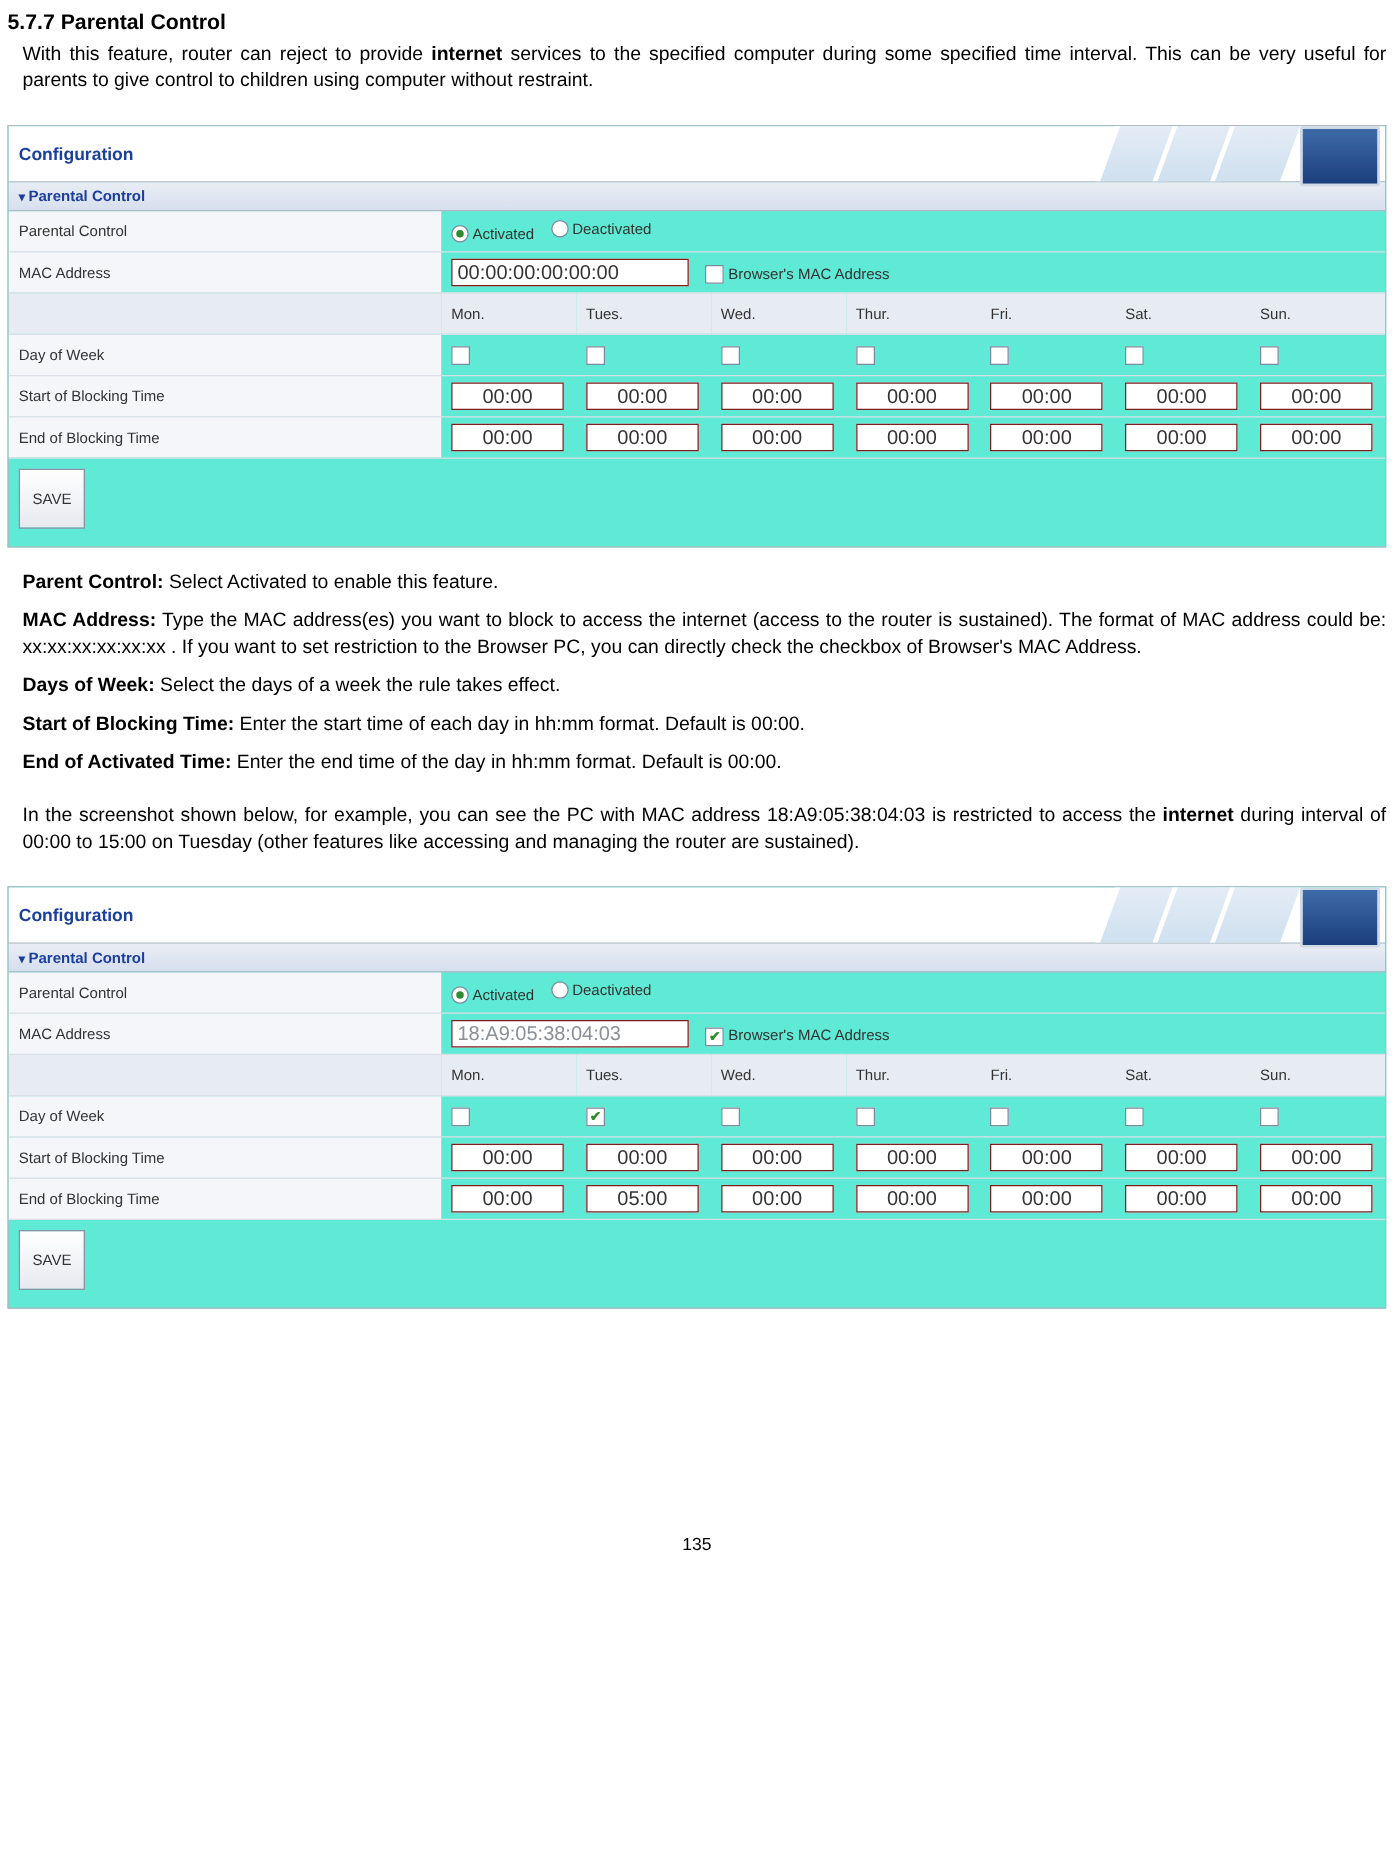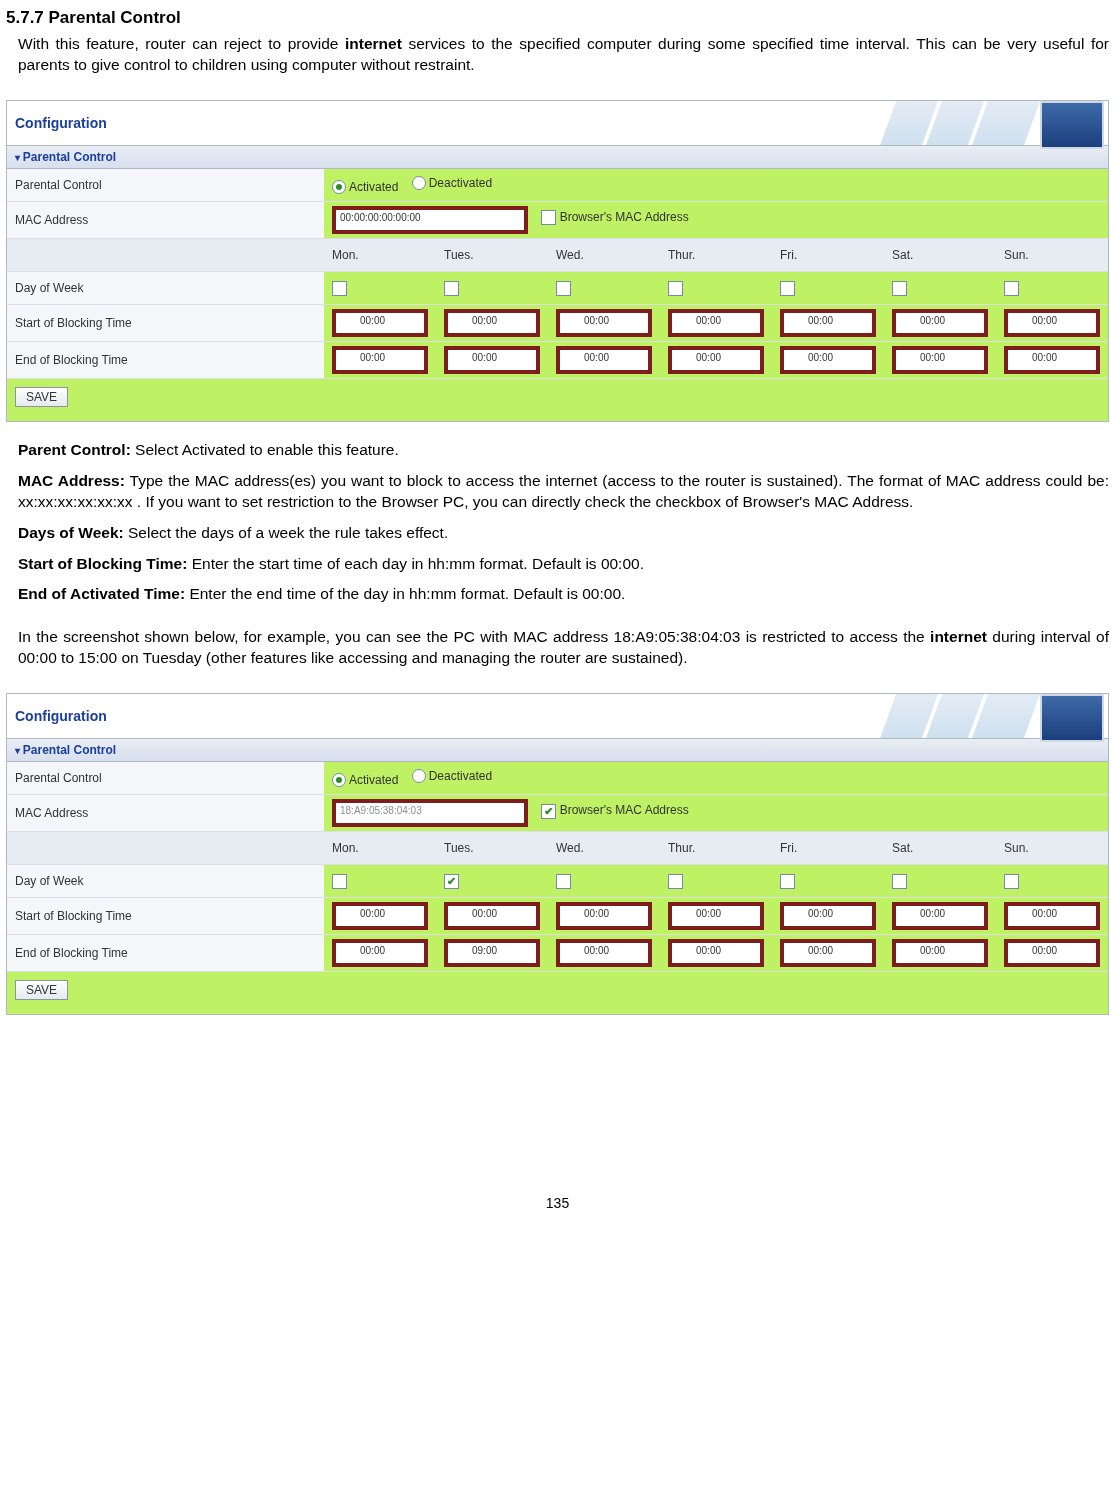--- a/index.html
+++ b/index.html
@@ -20,21 +20,21 @@
     margin: 6px 0 10px 12px;
     line-height: 1.35;
     text-align: justify;
   }
   p.body .bold { font-weight: bold; }
   strong { font-weight: bold; }
 
   
   .panel {
     border: 1px solid #b0b8c4;
-    background: #bef264;
+    background: #5eead4;
     margin: 24px 0 18px 0;
     font-size: 12px;
     color: #333;
   }
   .panel-header {
     height: 44px;
     background: #fff;
     border-bottom: 1px solid #b0b8c4;
     display: flex;
     align-items: center;
@@ -109,42 +109,42 @@
     width: 12px; height: 12px; border-radius: 50%;
     border: 1px solid #7a8aa0;
     display: inline-flex; align-items: center; justify-content: center;
     background: #fff;
   }
   .radio.on .dot::after {
     content: ""; width: 6px; height: 6px; border-radius: 50%;
     background: #2e8b2e;
   }
   .txt {
-    border: 4px solid #7f1d1d;
+    border: 1px solid #7f1d1d;
     background: #fff;
-    font-size: 10px;
+    font-size: 16px;
     padding: 2px 4px;
     height: 16px;
     width: 180px;
     display: inline-block;
     color: #333;
   }
   .txt.grey { color: #8a8f98; }
   .txt.small { width: 60px; padding-left: 24px; }
   .chk {
     width: 13px; height: 13px; border: 1px solid #7a8aa0;
     background: #fff; display: inline-flex; align-items: center; justify-content: center;
     vertical-align: middle;
     font-size: 11px; color: #2e8b2e; font-weight: bold;
   }
   .daycols td { padding: 4px 4px; }
   .btn {
     border: 1px solid #8a94a6;
     background: linear-gradient(180deg,#fff 0%,#e6e9ef 100%);
-    padding: 2px 10px;
+    padding: 16px 10px;
     font-size: 12px;
     margin: 8px;
     display: inline-block;
   }
   .footer-page {
     text-align: center;
     font-size: 14px;
     margin-top: 180px;
   }
   .gap { height: 6px; }
@@ -320,21 +320,21 @@
       <td><span class="txt small">00:00</span></td>
       <td><span class="txt small">00:00</span></td>
       <td><span class="txt small">00:00</span></td>
       <td><span class="txt small">00:00</span></td>
       <td><span class="txt small">00:00</span></td>
       <td><span class="txt small">00:00</span></td>
     </tr>
     <tr class="daycols">
       <td class="label">End of Blocking Time</td>
       <td><span class="txt small">00:00</span></td>
-      <td><span class="txt small">09:00</span></td>
+      <td><span class="txt small">05:00</span></td>
       <td><span class="txt small">00:00</span></td>
       <td><span class="txt small">00:00</span></td>
       <td><span class="txt small">00:00</span></td>
       <td><span class="txt small">00:00</span></td>
       <td><span class="txt small">00:00</span></td>
     </tr>
   </tbody>
     </table>
   <span class="btn">SAVE</span>
   <div class="gap"></div>

